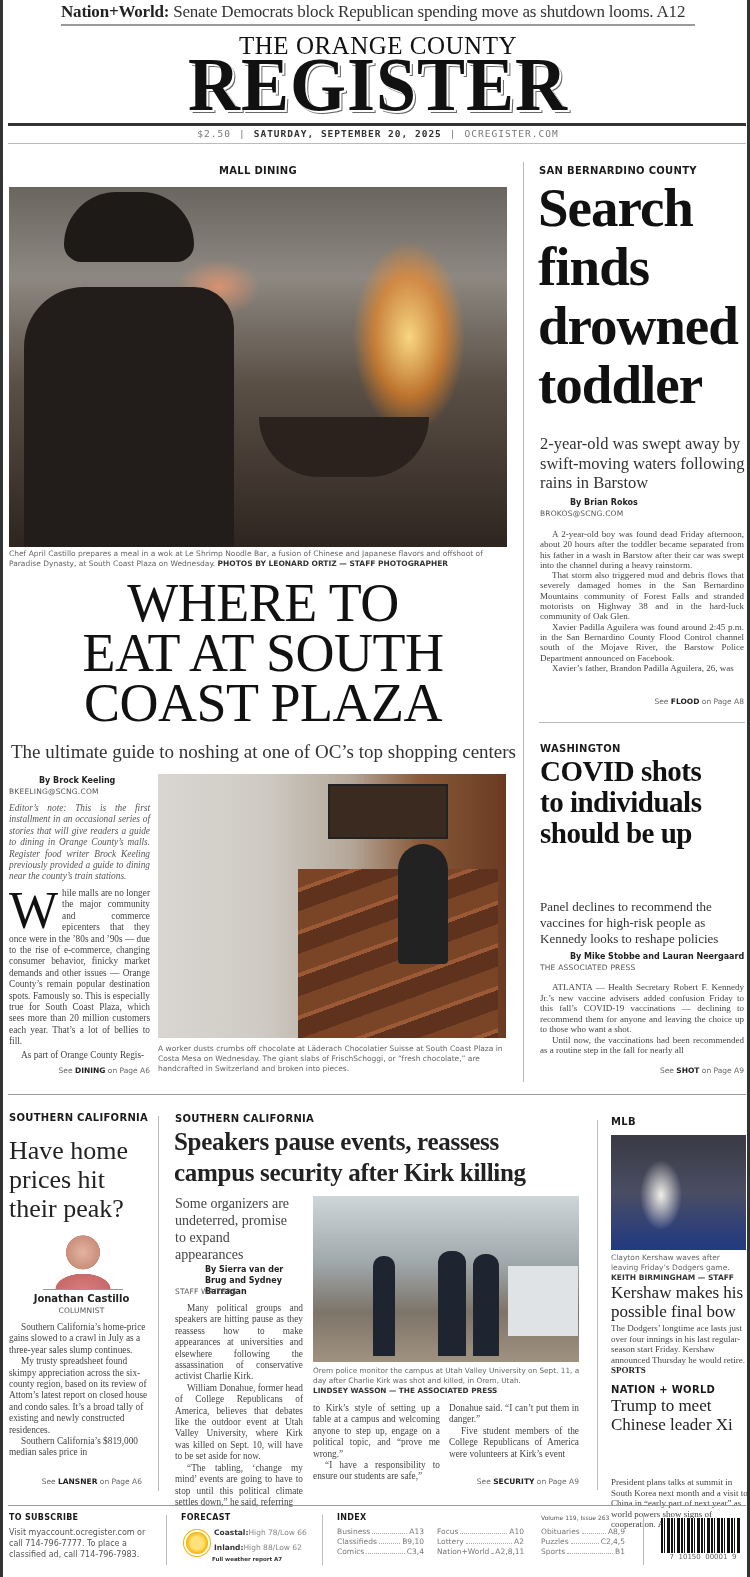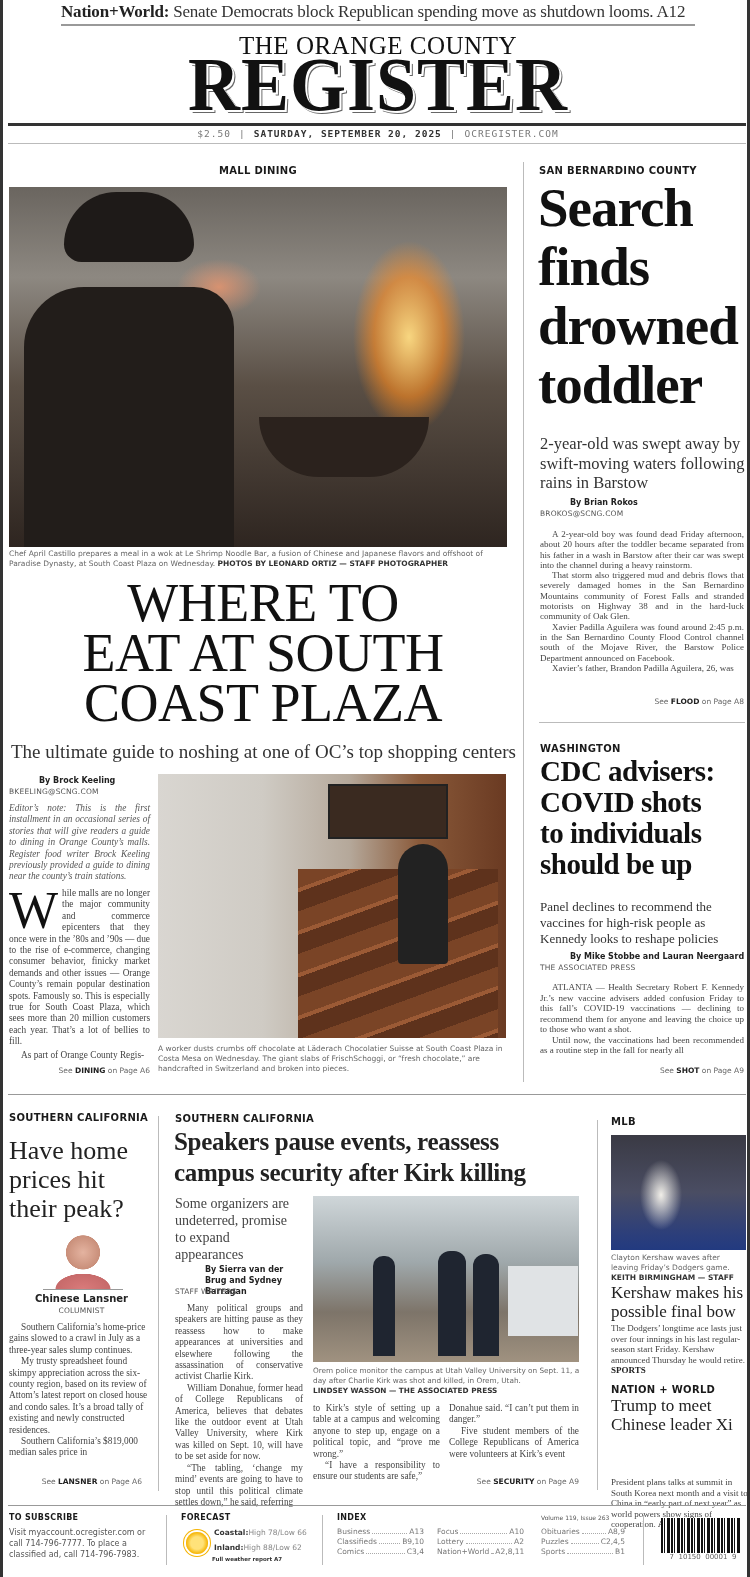--- a/index.html
+++ b/index.html
@@ -122,42 +122,41 @@
   <p>Xavier Padilla Aguilera was found around 2:45 p.m. in the San Bernardino County Flood Control channel south of the Mojave River, the Barstow Police Department announced on Facebook.</p>
   <p>Xavier’s father, Brandon Padilla Aguilera, 26, was</p>
 </div>
 <div class="abs jump" style="left:537px; top:697px; width:204px;">
   <span>See </span><b>FLOOD</b><span> on Page A8</span>
 </div>
 <div class="abs hrule" style="left:536px; top:722px; width:206px;"></div>
 
 <div class="abs kicker" style="left:537px; top:743px;">WASHINGTON</div>
 <div class="abs serif" style="left:537px; top:756px; width:210px; font-size:29px; line-height:31px; font-weight:bold; color:#111; letter-spacing:-0.5px;">
-  <div>CDC advisers:</div>
   <div>COVID shots</div>
   <div>to individuals</div>
   <div>should be up</div>
 </div>
 <div class="abs serif" style="left:537px; top:899px; width:210px; font-size:13px; line-height:16px; color:#333;">Panel declines to recommend the vaccines for high-risk people as Kennedy looks to reshape policies</div>
 <div class="abs byline" style="left:537px; top:952px;">By Mike Stobbe and Lauran Neergaard</div>
 <div class="abs byline-sub" style="left:537px; top:963px;">THE ASSOCIATED PRESS</div>
 <div class="abs body-text" style="left:537px; top:982px; width:204px; font-size:9px; line-height:10.5px;">
   <p>ATLANTA — Health Secretary Robert F. Kennedy Jr.’s new vaccine advisers added confusion Friday to this fall’s COVID-19 vaccinations — declining to recommend them for anyone and leaving the choice up to those who want a shot.</p>
   <p>Until now, the vaccinations had been recommended as a routine step in the fall for nearly all</p>
 </div>
 <div class="abs jump" style="left:537px; top:1066px; width:204px;">
   <span>See </span><b>SHOT</b><span> on Page A9</span>
 </div>
 
 <div class="abs" style="left:5px; top:1094px; width:738px; height:1px; background:#999;"></div>
 
 <div class="abs kicker" style="left:6px; top:1112px; line-height:11px;">SOUTHERN CALIFORNIA</div>
 <div class="abs serif" style="left:6px; top:1136px; width:145px; font-size:26px; line-height:29px; color:#222;">Have home prices hit their peak?</div>
 <div class="abs photo photo-headshot" style="left:40px; top:1228px; width:80px; height:62px; border-bottom:1px solid #999;"></div>
-<div class="abs sans" style="left:6px; top:1293px; width:145px; text-align:center; font-size:10px; font-weight:bold; color:#222;">Chinese Lansner</div>
+<div class="abs sans" style="left:6px; top:1293px; width:145px; text-align:center; font-size:10px; font-weight:bold; color:#222;">Jonathan Castillo</div>
 <div class="abs byline-sub" style="left:6px; top:1306px; width:145px; text-align:center;">COLUMNIST</div>
 <div class="abs body-text" style="left:6px; top:1322px; width:140px; text-align:left;">
   <p>Southern California’s home-price gains slowed to a crawl in July as a three-year sales slump continues.</p>
   <p>My trusty spreadsheet found skimpy appreciation across the six-county region, based on its review of Attom’s latest report on closed house and condo sales. It’s a broad tally of existing and newly constructed residences.</p>
   <p>Southern California’s $819,000 median sales price in</p>
 </div>
 <div class="abs jump" style="left:6px; top:1477px; width:133px;">
   <span>See </span><b>LANSNER</b><span> on Page A6</span>
 </div>
 <div class="abs vrule" style="left:155px; top:1116px; height:375px;"></div>

